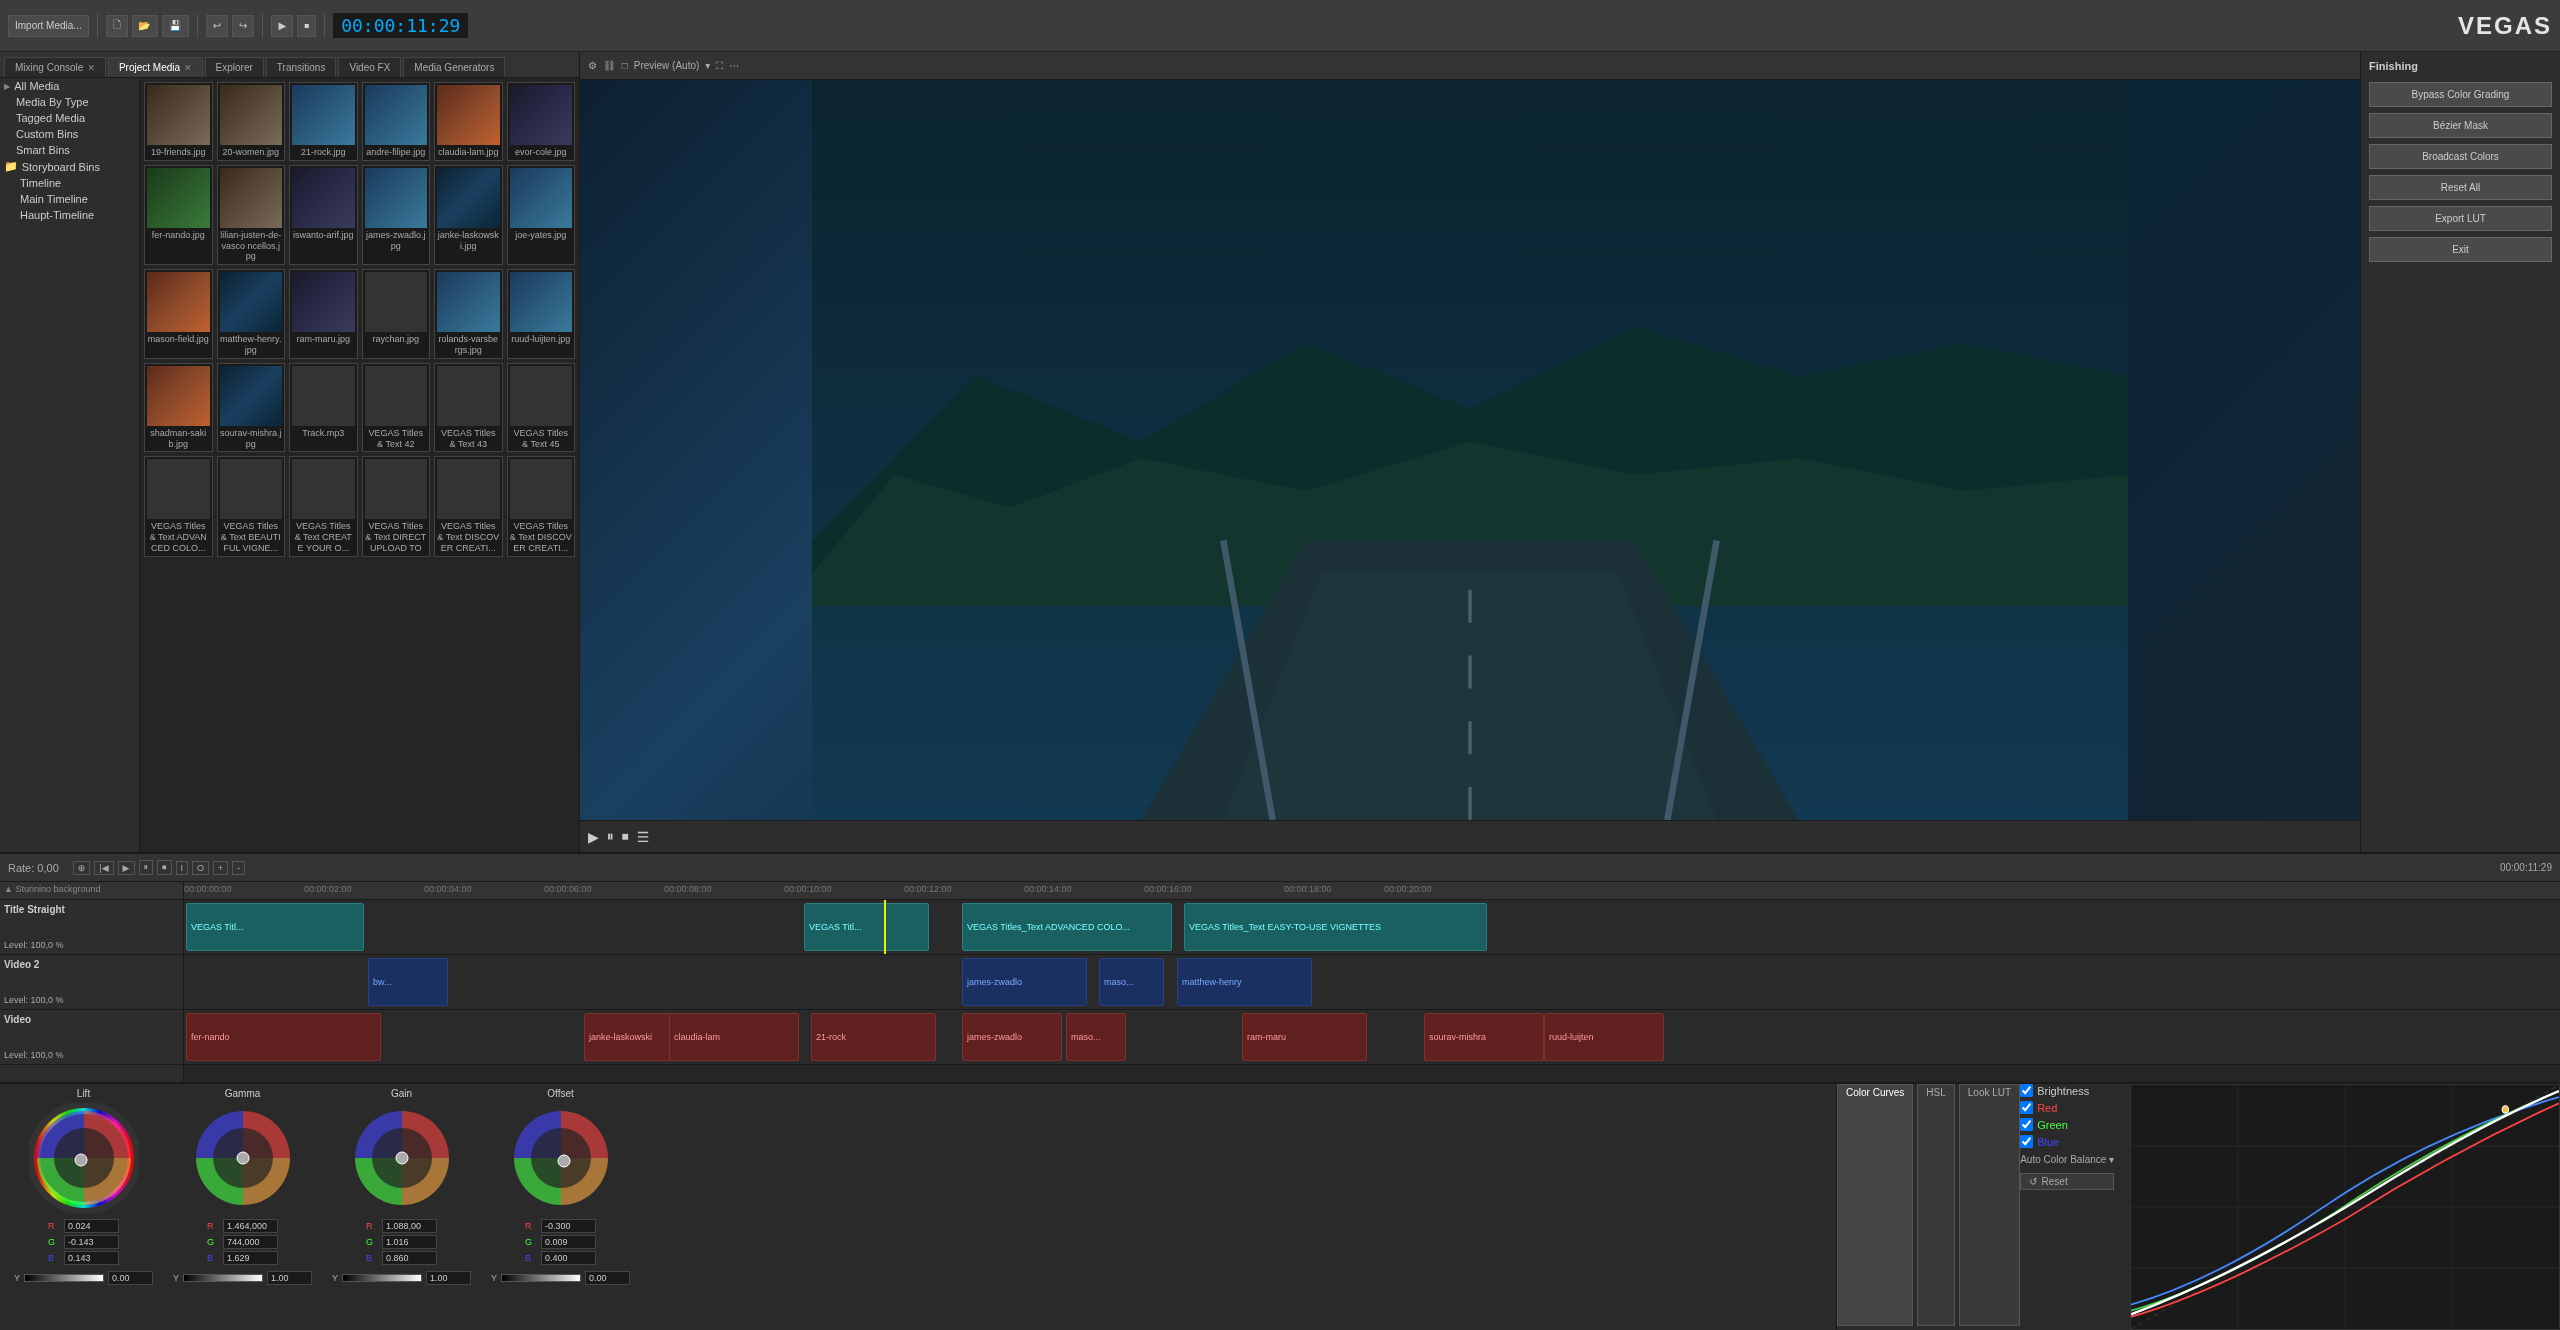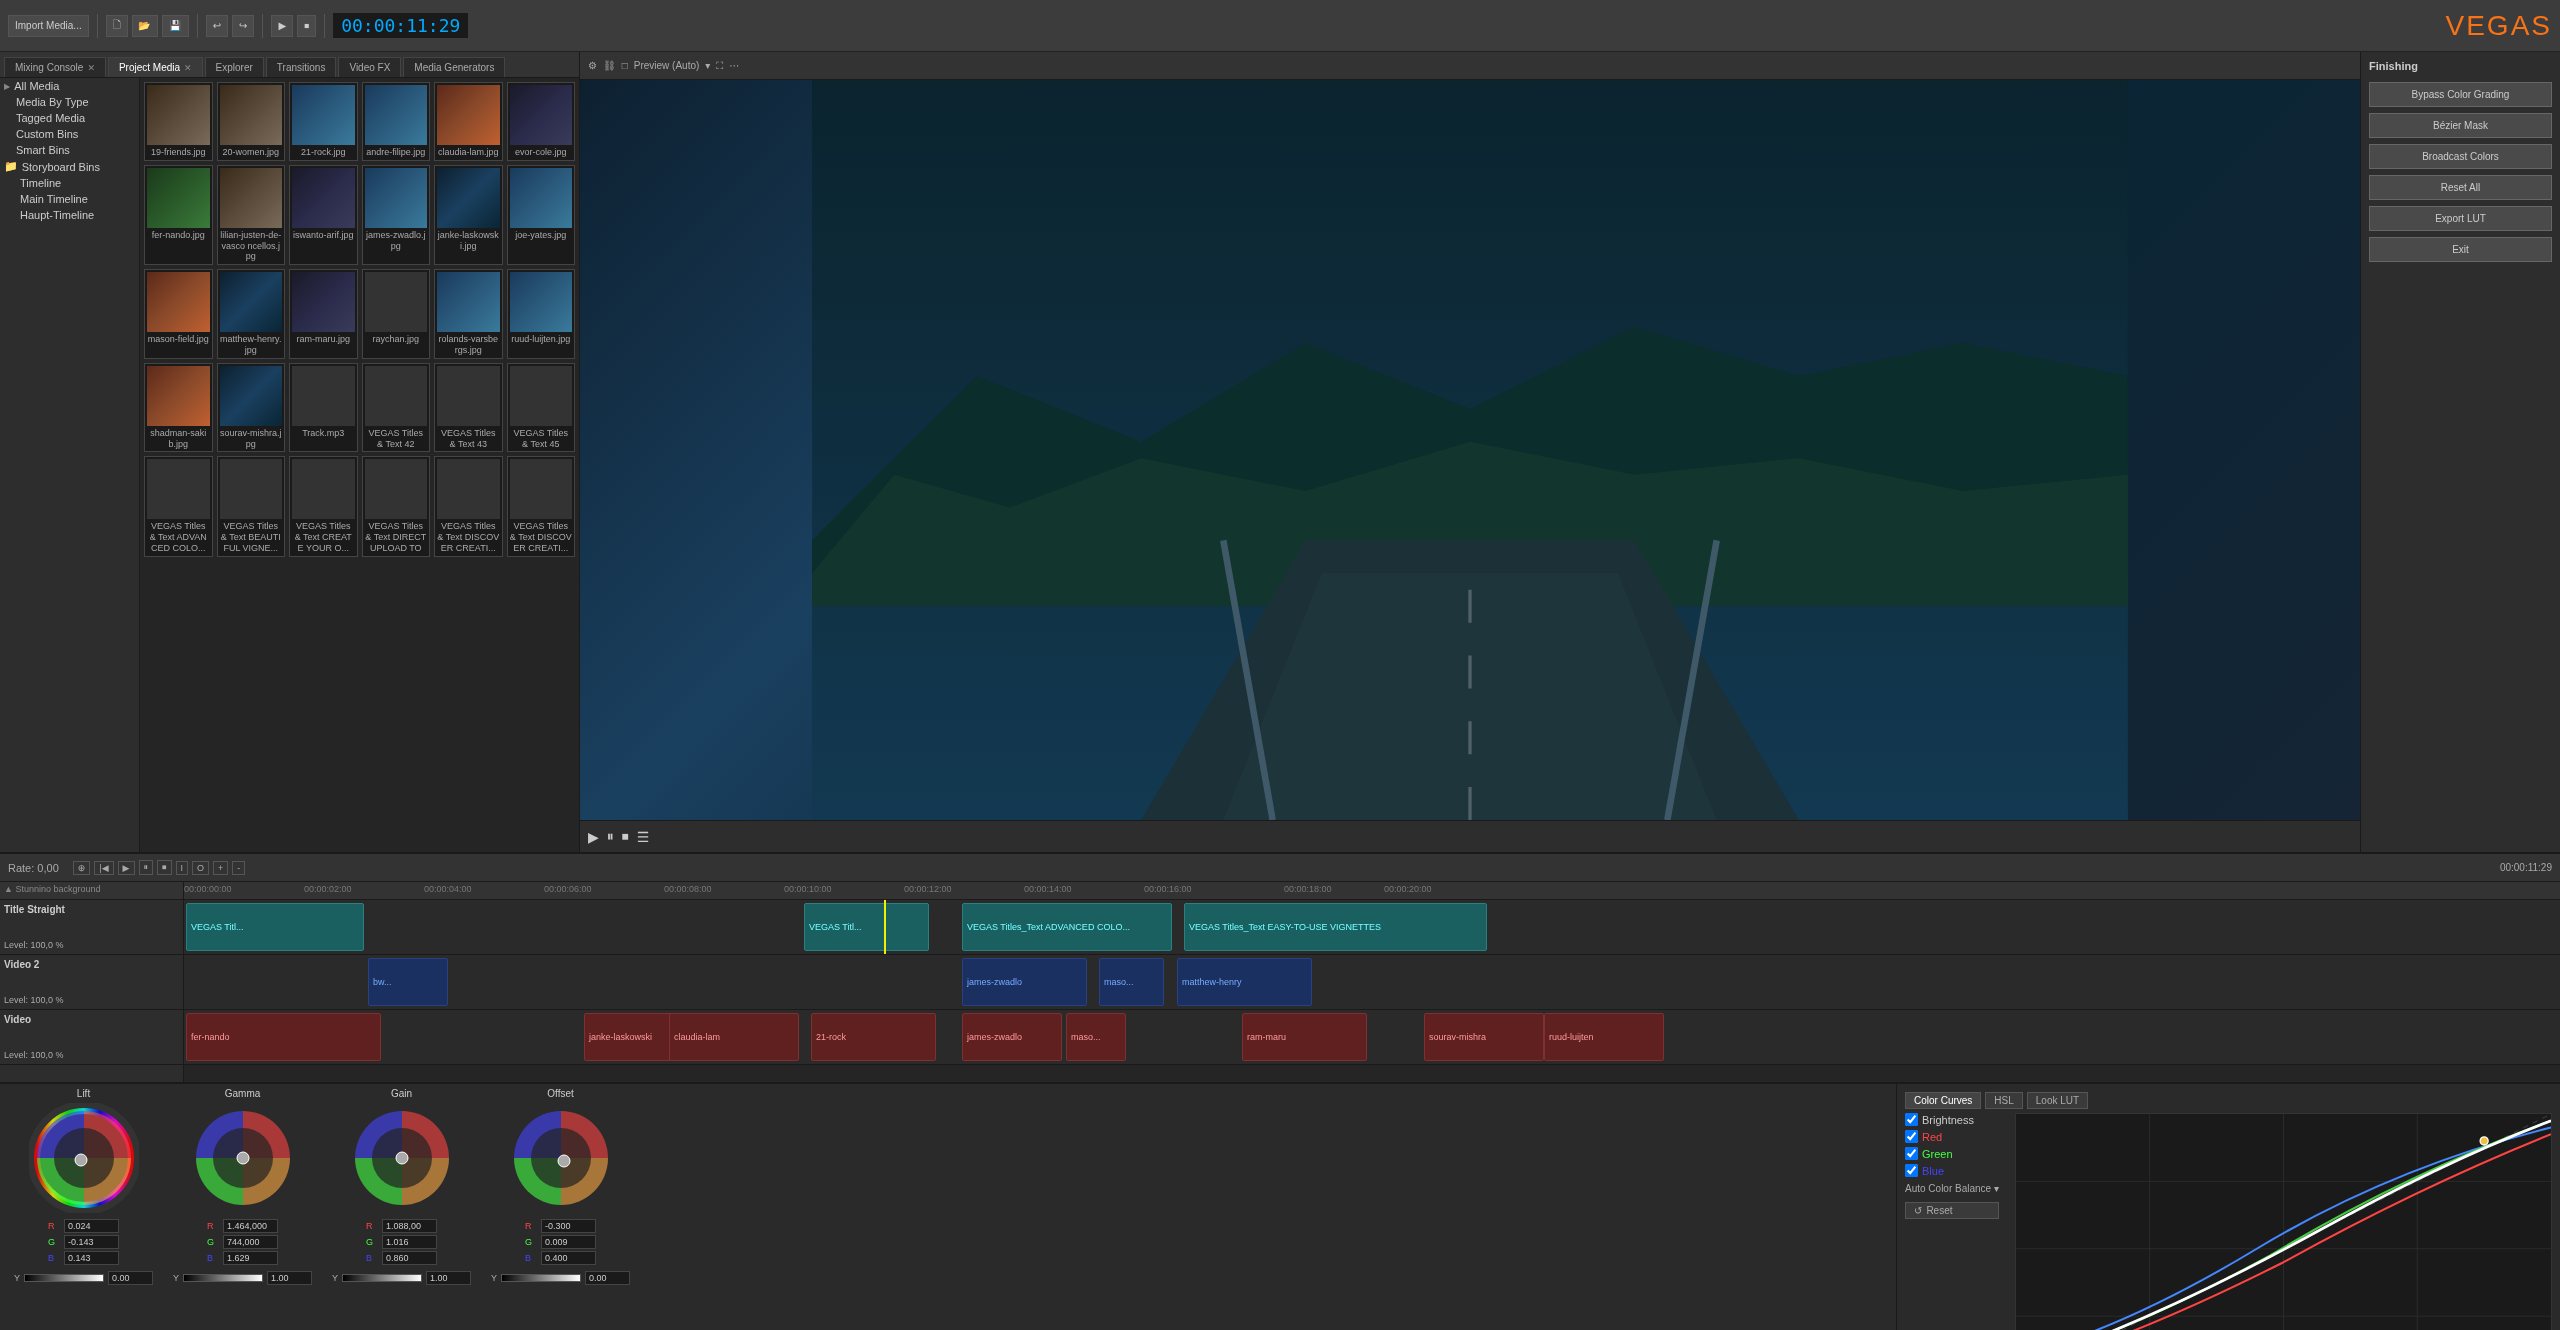--- a/index.html
+++ b/index.html
@@ -19,21 +19,21 @@
       background: #4a4a4a;
       border: 1px solid #555;
       color: #ccc;
       padding: 2px 6px;
       font-size: 10px;
       cursor: pointer;
       height: 22px;
       display: flex; align-items: center;
     }
     .toolbar-separator { width: 1px; height: 24px; background: #555; margin: 0 4px; }
-    .vegas-logo { color: #f97316; font-size: 28px; font-weight: normal; margin-left: auto; letter-spacing: 2px; }
+    .vegas-logo { color: #e5e5e5; font-size: 24px; font-weight: bold; margin-left: auto; letter-spacing: 2px; }
 
     
     #main-area {
       display: flex;
       height: 800px;
     }
 
     
     #left-panel {
       width: 580px;
@@ -264,25 +264,25 @@
     .wheel-label { font-size: 10px; color: #ccc; }
     .wheel-values { font-size: 9px; color: #888; display: flex; flex-direction: column; gap: 2px; }
     .val-row { display: flex; gap: 4px; align-items: center; }
     .val-label { color: #888; width: 12px; }
     .val-input { background: #1a1a1a; border: 1px solid #444; color: #ccc; width: 55px; padding: 1px 3px; font-size: 9px; }
     .y-slider-row { display: flex; align-items: center; gap: 4px; margin-top: 2px; }
     .y-label { color: #aaa; font-size: 9px; }
 
     
     #color-right {
-      width: 664px;
+      width: 724px;
       border-left: 1px solid #1a1a1a;
       display: flex;
-      flex-direction: column;
-      padding: 8px;
+      flex-direction: row;
+      padding: 0;
     }
     #curves-tabs { display: flex; gap: 4px; margin-bottom: 4px; }
     .curves-tab { padding: 2px 8px; background: #3a3a3a; border: 1px solid #555; color: #aaa; font-size: 10px; cursor: pointer; }
     .curves-tab.active { background: #444; color: #fff; }
     .cb-row { display: flex; align-items: center; gap: 4px; }
     #curves-chart {
       flex: 1;
       background: #1a1a1a;
       border: 1px solid #333;
       position: relative;

